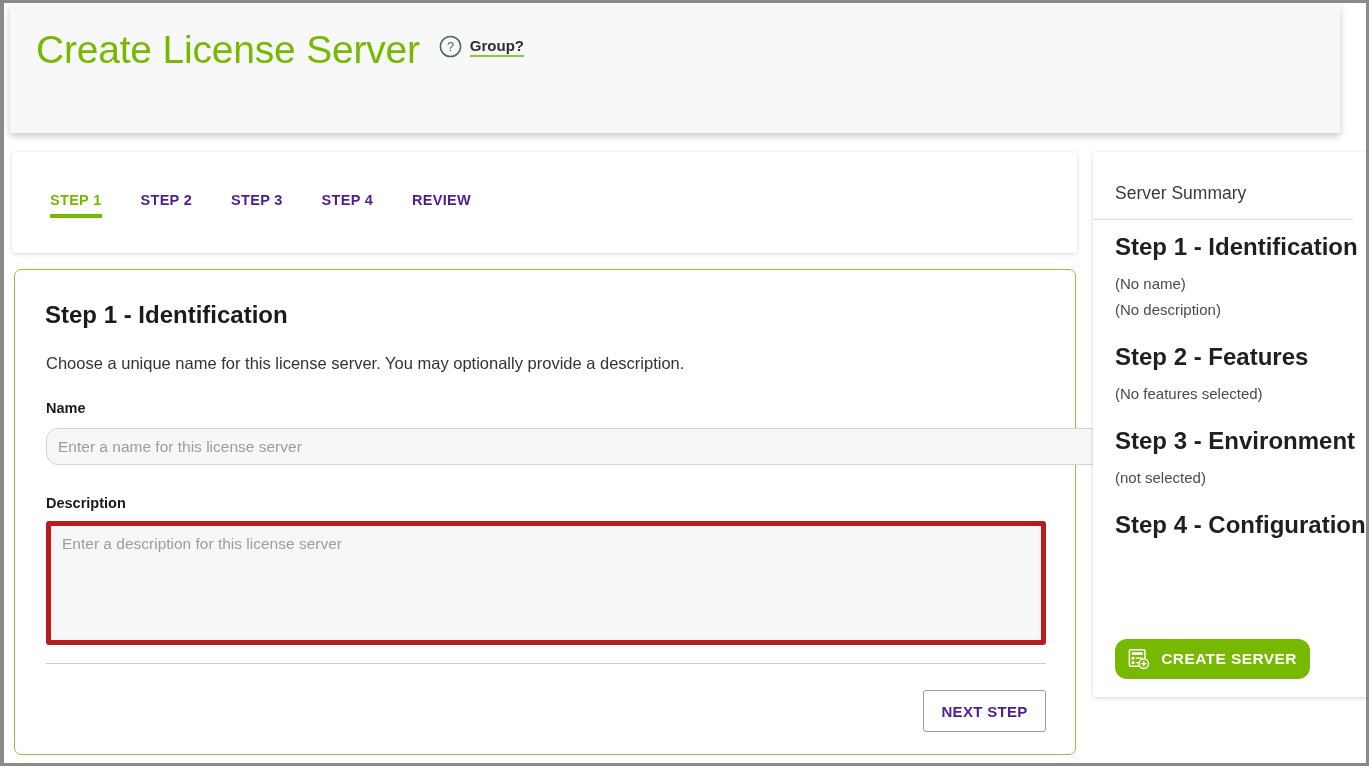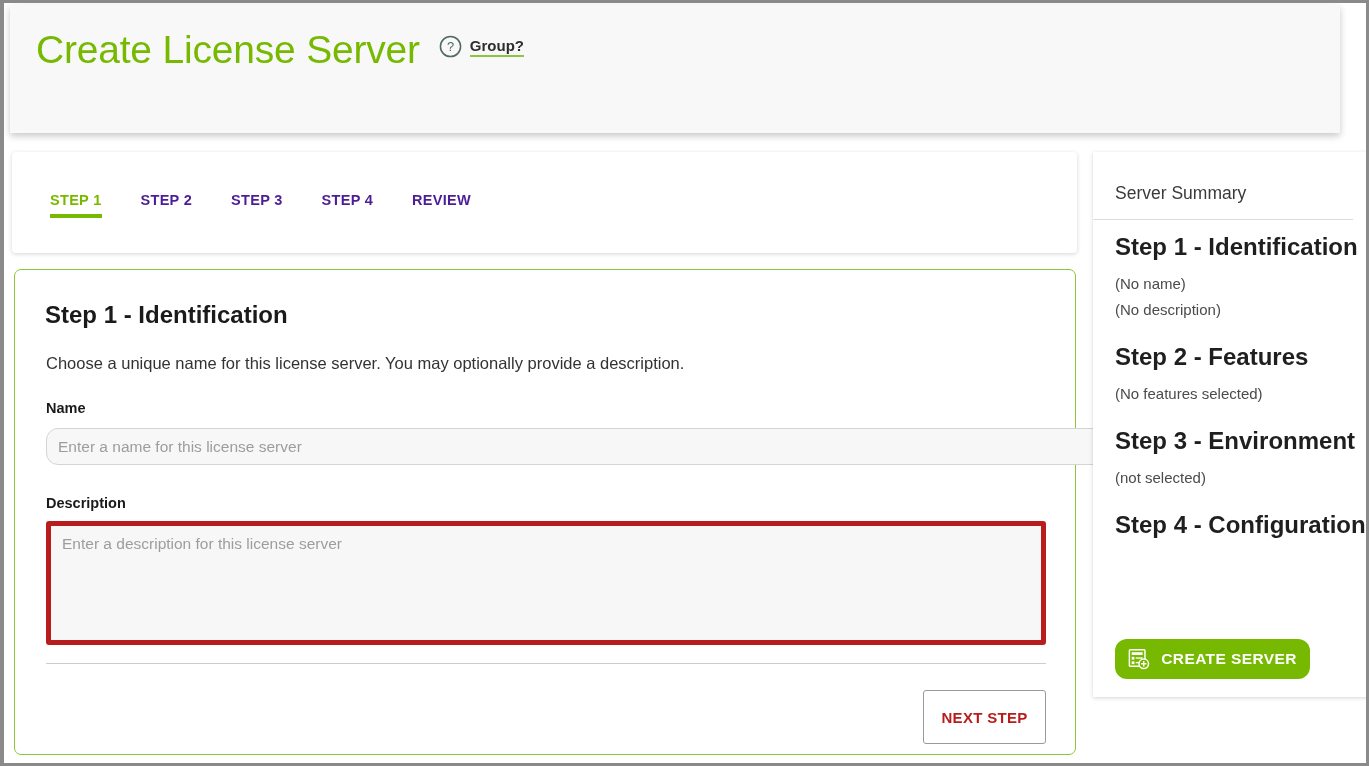--- a/index.html
+++ b/index.html
@@ -227,29 +227,29 @@
     width: 1000px;
     height: 1px;
     background: #cccccc;
   }
 
   #next-step-button {
     position: absolute;
     left: 908px;
     top: 420px;
     width: 123px;
-    height: 54px;
+    height: 42px;
     box-sizing: border-box;
     background: #ffffff;
     border: 1px solid #9a9a9a;
     border-radius: 3px;
     font-family: "Liberation Sans", sans-serif;
     font-size: 15px;
     font-weight: bold;
-    color: #b91c1c;
+    color: #4c1d95;
     letter-spacing: 0.3px;
     cursor: pointer;
   }
 
   
   #summary-panel {
     position: absolute;
     left: 1089px;
     top: 149px;
     width: 283px;

